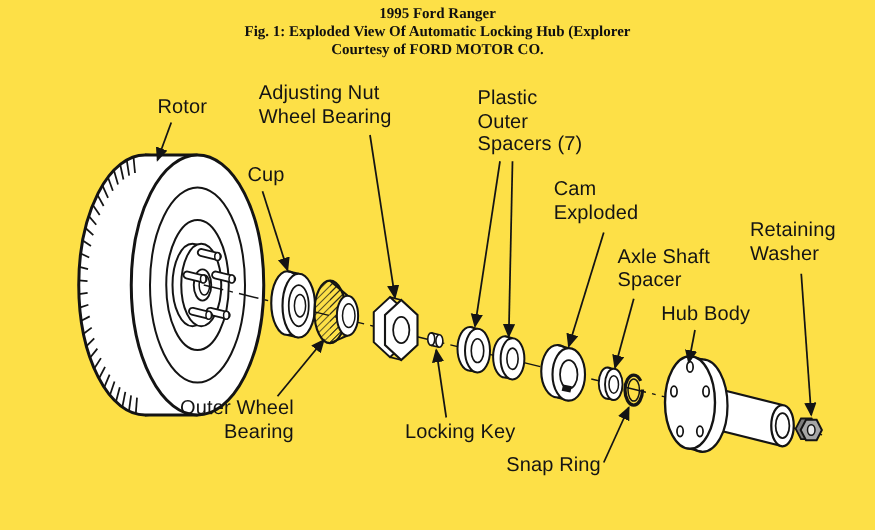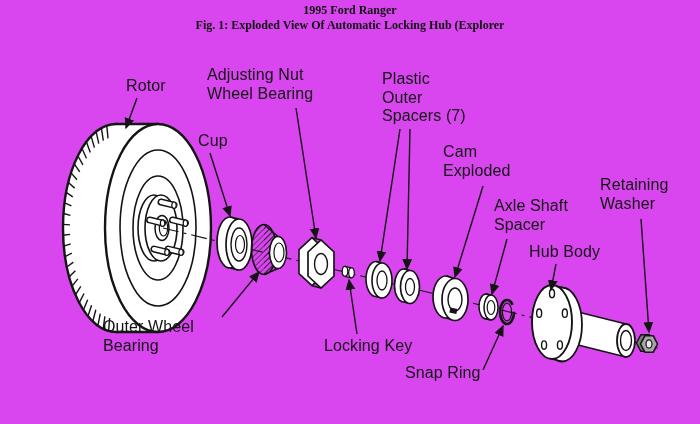--- a/index.html
+++ b/index.html
@@ -1,34 +1,35 @@
 <!DOCTYPE html>
 <html><head>
 <meta charset="utf-8">
 <style>
   html,body{margin:0;padding:0;background:#ffffff;}
-  .stage{position:relative;width:700px;height:424px;background:#d946ef;overflow:hidden;
+  .stage{position:relative;width:700px;height:424px;background:#fde047;overflow:hidden;
          font-family:"Liberation Sans",sans-serif;color:#141414;}
   .header{position:absolute;top:3px;left:0;width:100%;text-align:center;
           font-family:"Liberation Serif",serif;font-weight:bold;color:#101010;}
   .h-line{font-size:12px;line-height:14.5px;}
   svg.diagram{position:absolute;top:0;left:0;}
   .lbl{position:absolute;font-size:16px;line-height:18.5px;letter-spacing:.1px;
        color:#141414;white-space:nowrap;}
   .lbl span{display:block;}
-  .lbl.center{text-align:left;}
+  .lbl.center{text-align:right;}
 </style>
 </head>
 <body>
 
 <div class="stage">
 
   <div class="header">
     <div class="h-line">1995 Ford Ranger</div>
     <div class="h-line">Fig. 1: Exploded View Of Automatic Locking Hub (Explorer</div>
+    <div class="h-line">Courtesy of FORD MOTOR CO.</div>
   </div>
 
   <svg class="diagram" width="700" height="424" viewBox="0 0 700 424">
     <defs>
       <marker id="arrowhead" markerWidth="9" markerHeight="9" refX="7" refY="3.5" orient="auto">
         <path d="M0,0 L8,3.5 L0,7 Z" fill="#141414"></path>
       </marker>
       <pattern id="hatch" width="4" height="4" patternUnits="userSpaceOnUse" patternTransform="rotate(45)">
         <line x1="0" y1="0" x2="0" y2="4" stroke="#141414" stroke-width="1.1"></line>
       </pattern>

